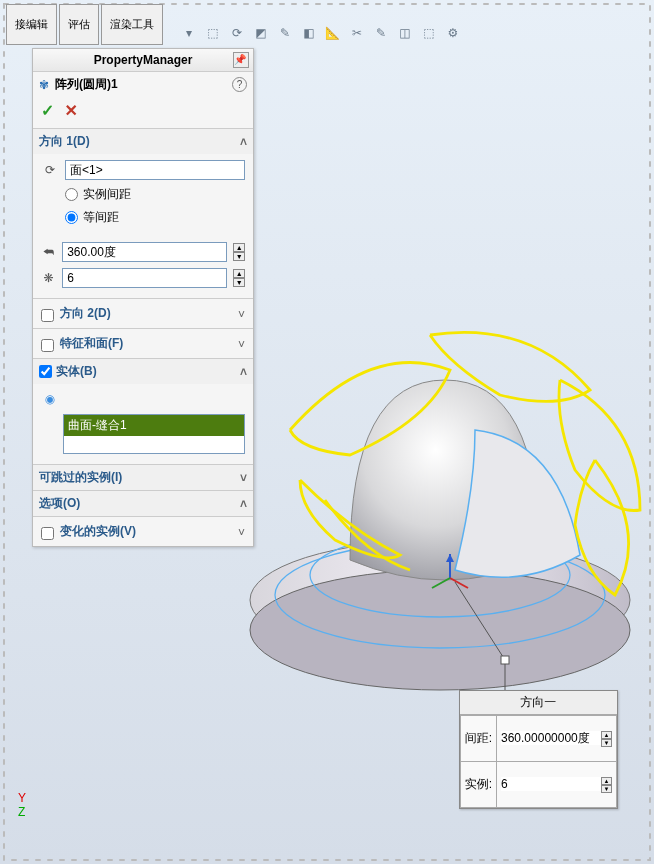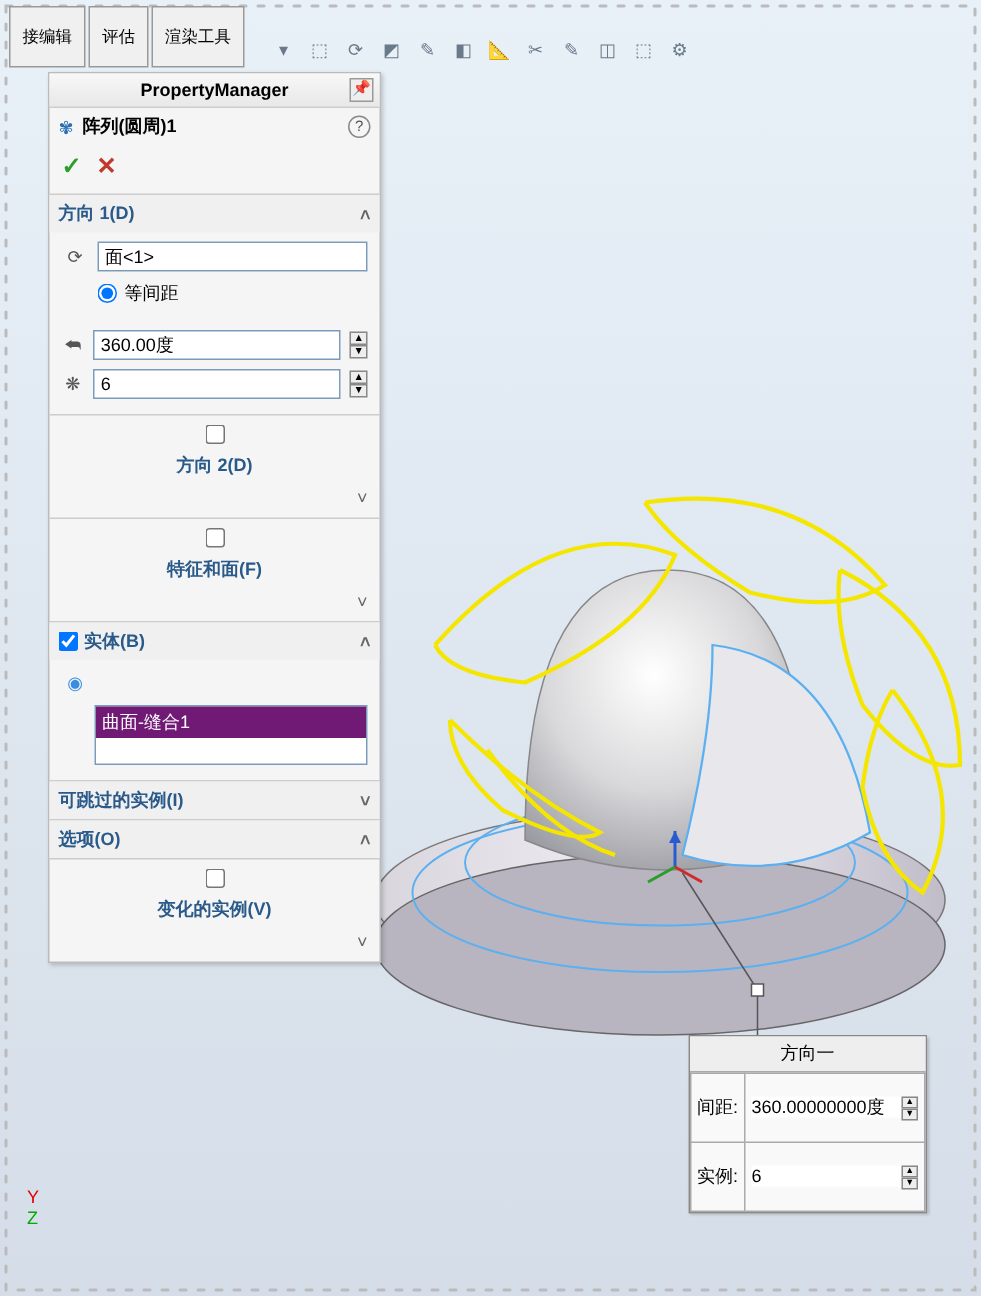--- a/index.html
+++ b/index.html
@@ -23,22 +23,22 @@
 .section-hdr .chev { color: #666; }
 .section-body { padding: 6px 8px 10px 8px; display: flex; flex-direction: column; gap: 6px; }
 .row { display: flex; align-items: center; gap: 6px; }
 .row .ricon { width: 18px; height: 18px; display: flex; align-items: center; justify-content: center; color: #555; }
 .txt-input { flex: 1; border: 1px solid #7a9bbd; background: #fff; height: 20px; padding: 0 4px; }
 .spinner { width: 14px; display: flex; flex-direction: column; }
 .spinner div { border: 1px solid #888; background: #eee; height: 9px; font-size: 7px; line-height: 7px; text-align: center; }
 .radio-row, .check-row { display: flex; align-items: center; gap: 5px; padding-left: 24px; }
 input[type="radio"], input[type="checkbox"] { margin: 0; }
 .listbox { margin-left: 22px; border: 1px solid #7a9bbd; background: #fff; height: 40px; }
-.listbox .sel { background: #701a75; color: #fff; padding: 2px 4px; }
-.simple-check { display: flex; align-items: center; gap: 6px; padding: 6px 8px; color: #2a5a8a; font-weight: bold; border-top: 1px solid #ccc; flex-direction: column; }
+.listbox .sel { background: #4d7c0f; color: #fff; padding: 2px 4px; }
+.simple-check { display: flex; align-items: flex-end; gap: 6px; padding: 6px 8px; color: #2a5a8a; font-weight: bold; border-top: 1px solid #ccc; }
 .simple-check .chev { margin-left: auto; color: #666; font-weight: normal; }
 .viewport-3d { position: absolute; inset: 0; z-index: 1; }
 .callout { position: absolute; right: 36px; bottom: 55px; background: #f9f9f9; border: 1px solid #888; z-index: 15; box-shadow: 1px 1px 2px rgba(0,0,0,0.2); }
 .callout .co-title { background: #eee; border-bottom: 1px solid #aaa; padding: 3px 6px; text-align: center; }
 .callout table { border-collapse: collapse; }
 .callout td { border: 1px solid #aaa; padding: 14px 4px; }
 .callout input { border: none; width: 100px; font-size: 12px; }
 .mini-spinner { display: inline-flex; flex-direction: column; vertical-align: middle; }
 .mini-spinner div { border: 1px solid #888; background: #eee; width: 11px; height: 8px; font-size: 6px; line-height: 6px; text-align: center; }
 .axis { position: absolute; left: 18px; bottom: 45px; z-index: 5; font-size: 10px; }
@@ -137,20 +137,24 @@
 
   <div class="section">
     <div class="section-hdr">
       <span>方向 1(D)</span>
       <span class="chev">˄</span>
     </div>
     <div class="section-body">
       <div class="row">
         <span class="ricon">⟳</span>
         <input class="txt-input" value="面&lt;1&gt;" style="">
+      </div>
+      <div class="radio-row">
+        <input type="radio" name="d1" style="">
+        <span>实例间距</span>
       </div>
       <div class="radio-row">
         <input type="radio" name="d1" checked="" style="">
         <span>等间距</span>
       </div>
       <div style="height:4px"></div>
       <div class="row">
         <span class="ricon">⮪</span>
         <input class="txt-input" value="360.00度" style="">
         <div class="spinner">

